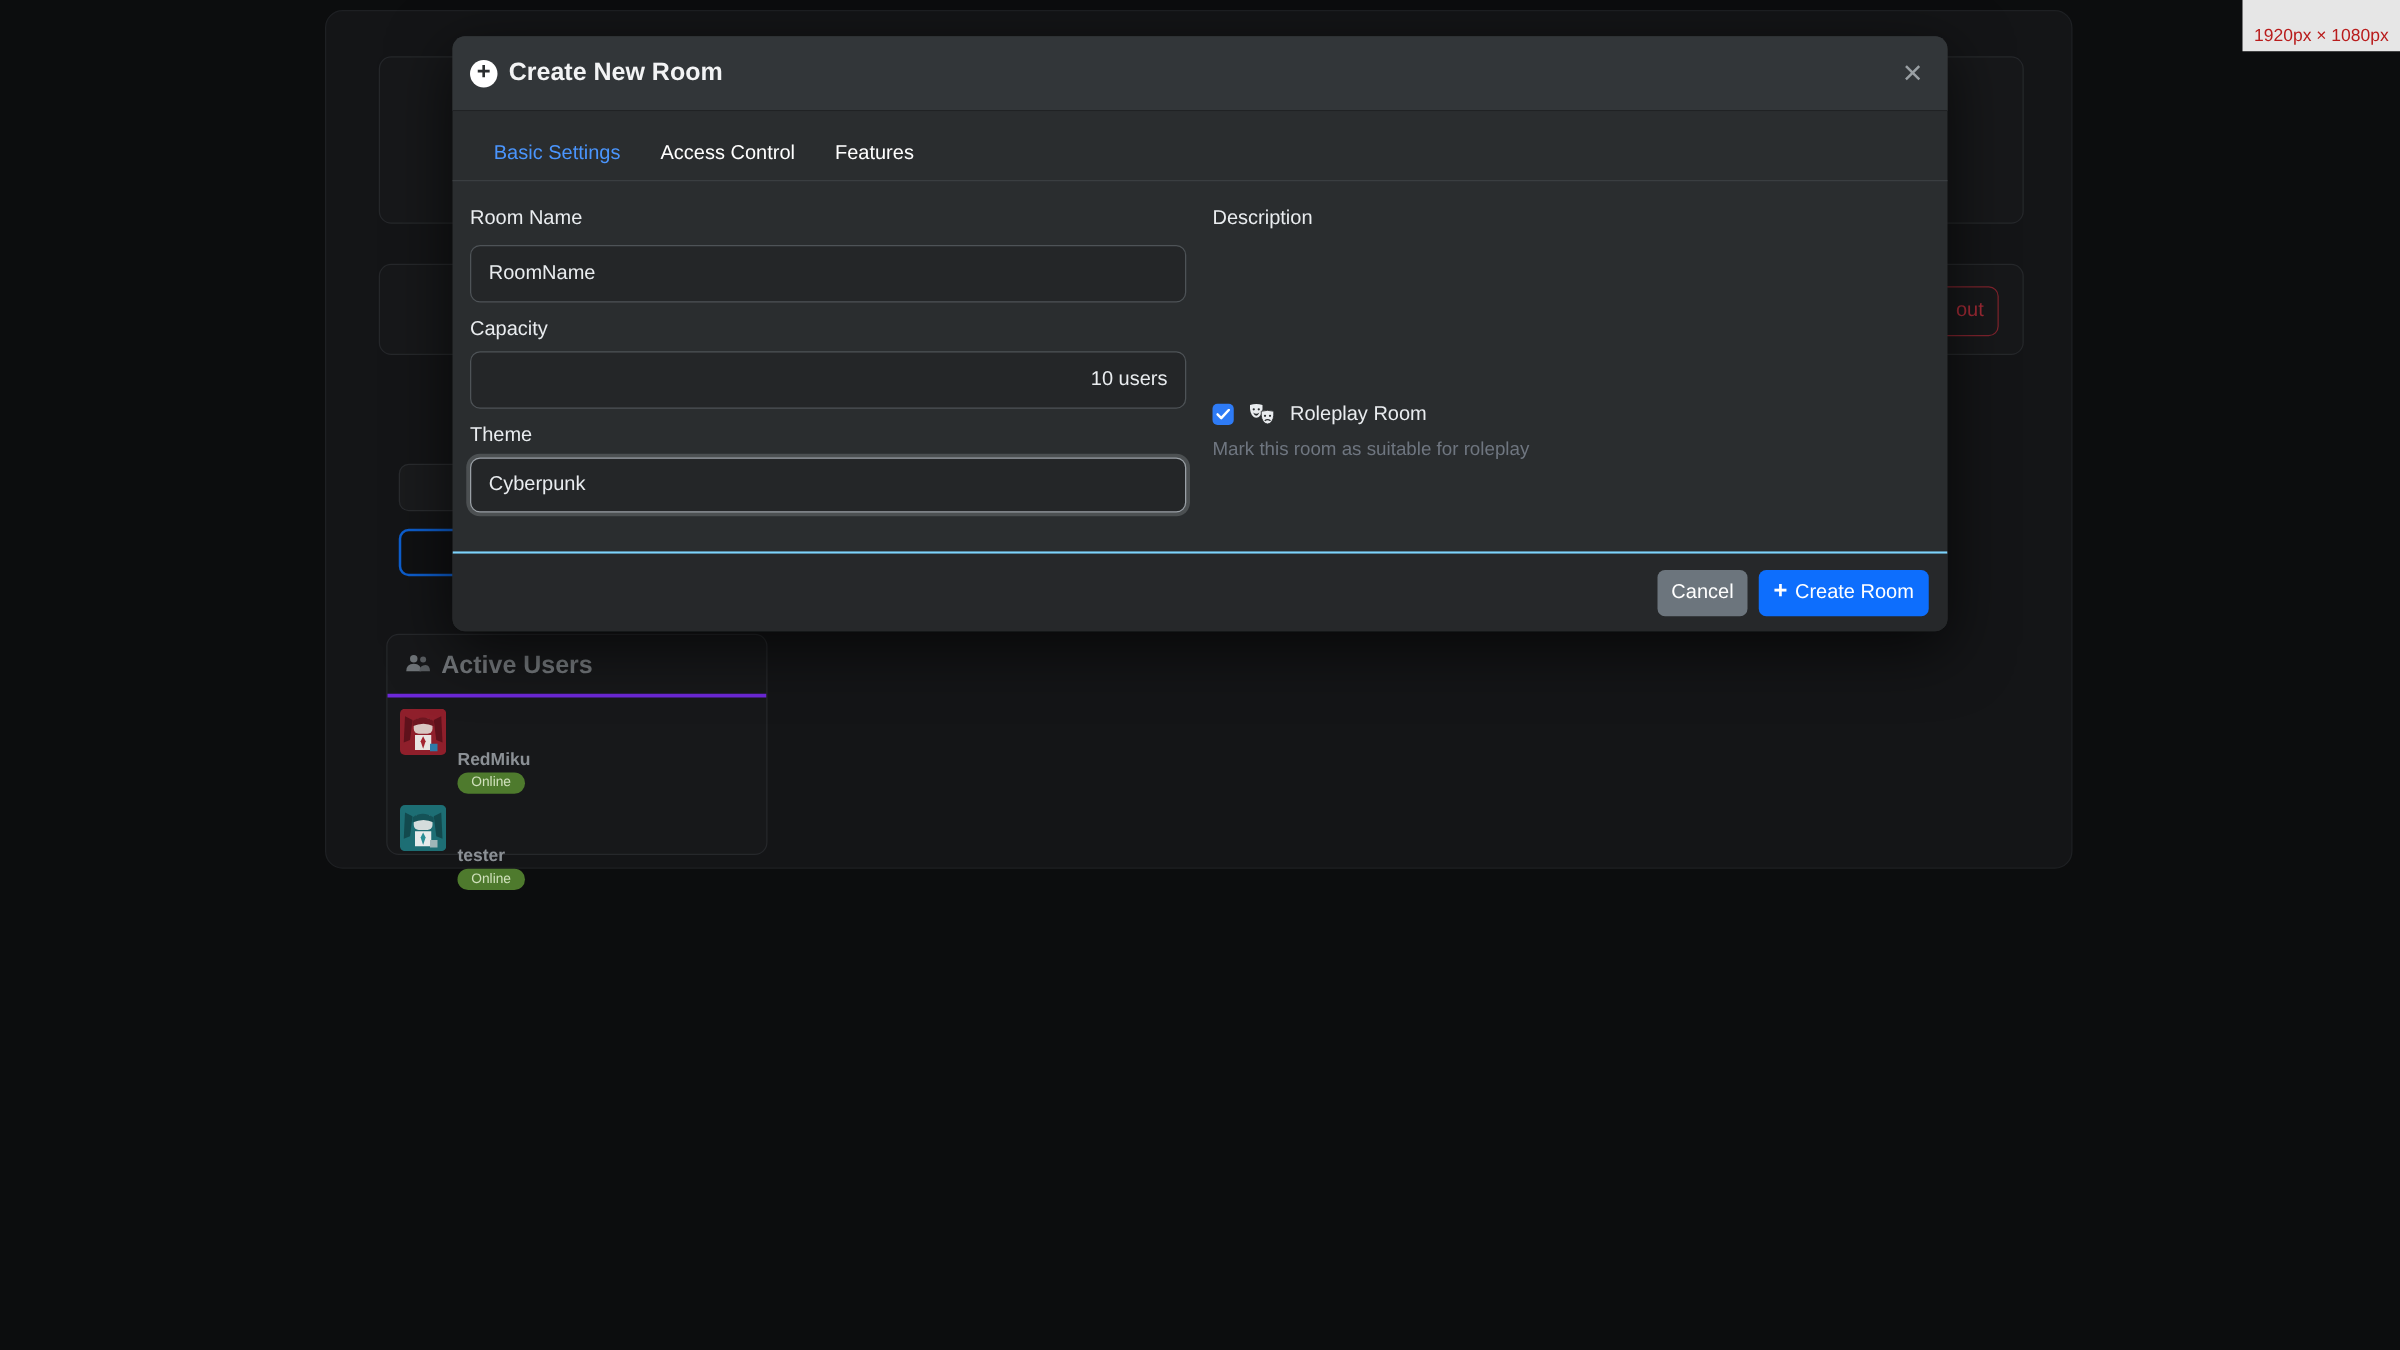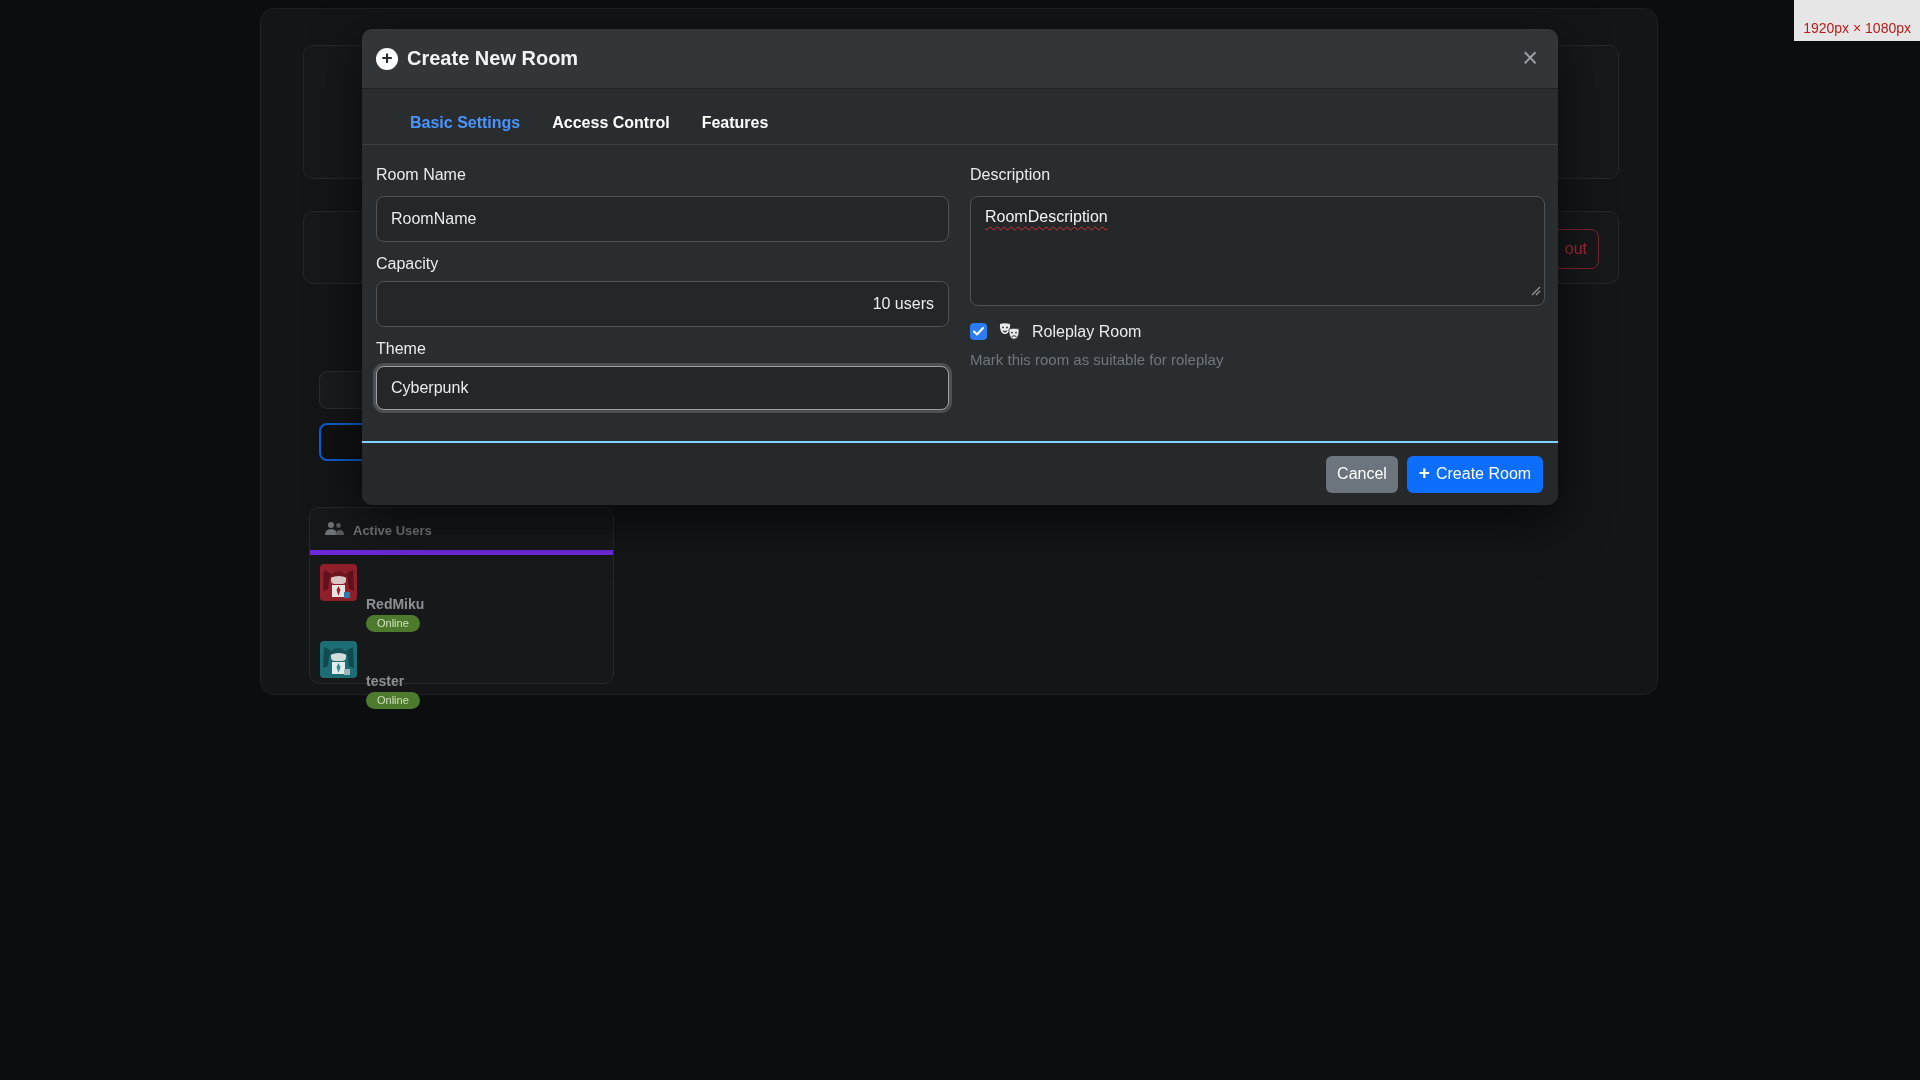--- a/index.html
+++ b/index.html
@@ -16,41 +16,41 @@
   .bg-logout-btn { position:absolute; left:1268px; top:220px; width:70px; height:40px;
     border:1px solid #7f232d; border-radius:8px; background:transparent; color:#a12a35;
     font-size:16px; display:flex; align-items:center; justify-content:flex-end; padding-right:11px; }
   .bg-dim-input { position:absolute; left:58px; top:362px; width:180px; height:38px;
     background:#1a1b1d; border:1px solid #2a2c2f; border-radius:8px; }
   .bg-outline-btn { position:absolute; left:58px; top:414px; width:170px; height:38px;
     background:#101113; border:2px solid #0d5fd0; border-radius:8px; }
 
   .users-card { left:48px; top:498px; width:305px; height:177px; }
   .users-card .uc-header { display:flex; align-items:center; gap:9px; padding:13px 14px 11px 14px;
-    border-bottom:5px solid #6d28d9; color:#74787c; font-size:13px; font-weight:bold; }
+    border-bottom:3px solid #6d28d9; color:#74787c; font-size:20px; font-weight:bold; }
   .user-row { display:flex; align-items:flex-start; gap:9px; padding:9px 14px 0 10px; }
   .avatar { width:37px; height:37px; border-radius:4px; overflow:hidden; flex:0 0 auto; }
   .user-meta { display:flex; flex-direction:column; gap:3px; padding-top:1px; }
   .user-name { color:#8b9095; font-size:14px; font-weight:bold;margin-top:31px; }
   .online-badge { background:#4e7a2d; color:#cfe0bb; font-size:11px; border-radius:9px;
     padding:2px 11px 3px; width:max-content; }
 
   
   .modal { position:absolute; left:362px; top:29px; width:1196px; height:476px;
     background:#2a2d2f; border-radius:10px; box-shadow:0 14px 50px rgba(0,0,0,.65); z-index:5; }
   .modal-header { height:60px; background:#323639; border-bottom:1px solid #202224;
     border-radius:10px 10px 0 0; display:flex; align-items:center; padding:0 20px 0 14px; }
   .plus-circle { width:22px; height:22px; border-radius:50%; background:#ffffff; color:#2a2d2f;
     font-size:19px; font-weight:bold; display:flex; align-items:center; justify-content:center;
     line-height:1; padding-bottom:2px; }
   .modal-title { margin-left:9px; color:#f2f3f4; font-size:20px; font-weight:bold; }
   .modal-close { margin-left:auto; color:#9aa0a4; font-size:27px; line-height:1; cursor:pointer; }
 
   .tabs { position:absolute; left:0; top:60px; width:100%; height:56px; display:flex;
-    align-items:center; padding:12px 16px 0 32px; border-bottom:1px solid #3a3e41;font-weight:bold; }
+    align-items:center; padding:12px 16px 0 17px; border-bottom:1px solid #3a3e41; }
   .tab { padding:10px 16px; font-size:16px; color:#ffffff; cursor:pointer; }
   .tab.active { color:#4a95fd; }
 
   .field-label { position:absolute; color:#e9ecef; font-size:16px; }
   .tb { position:absolute; background:#242628; border:1px solid #4e5357; border-radius:8px;
     color:#e9ecef; font-size:16px; font-family:inherit; padding:0 14px; }
   input.tb { outline:none; }
   .focused { border:1px solid #9aa0a6; box-shadow:0 0 0 3px rgba(155,161,167,.30); }
 
   .desc-box { padding:10px 14px; line-height:1.3; }
@@ -160,28 +160,20 @@
     <div class="field-label" style="left:14px; top:137px;">Room Name</div>
     <input class="tb" style="left: 14px; top: 167px; width: 573px; height: 46px;" value="RoomName">
 
     <div class="field-label" style="left:14px; top:226px;">Capacity</div>
     <input class="tb" style="left: 14px; top: 252px; width: 573px; height: 46px; text-align: right;" value="10 users">
 
     <div class="field-label" style="left:14px; top:311px;">Theme</div>
     <input class="tb focused" style="left: 14px; top: 337px; width: 573px; height: 44px;" value="Cyberpunk">
 
     <div class="field-label" style="left:608px; top:137px;">Description</div>
-    <div class="tb desc-box" style="left:608px; top:167px; width:575px; height:110px;">
-      <span class="squiggle">RoomDescription</span>
-      <span class="resize-corner">
-        <svg width="11" height="11" viewBox="0 0 11 11">
-          <path d="M10 2 L2 10 M10 6 L6 10" stroke="#9a9a9a" stroke-width="1.2" fill="none"></path>
-        </svg>
-      </span>
-    </div>
 
     <div class="check-row">
       <span class="checkbox">
         <svg width="11" height="9" viewBox="0 0 11 9">
           <path d="M1 4.5 L4 7.5 L10 1" stroke="#ffffff" stroke-width="2" fill="none" stroke-linecap="round" stroke-linejoin="round"></path>
         </svg>
       </span>
       <span>
         <svg width="21" height="18" viewBox="0 0 21 18">
           <path d="M1 1 q5 -1.5 10 0 q0.5 7 -3 9.5 q-2 1.2 -4 0 Q0.5 8 1 1 z" fill="#e9ecef"></path>

